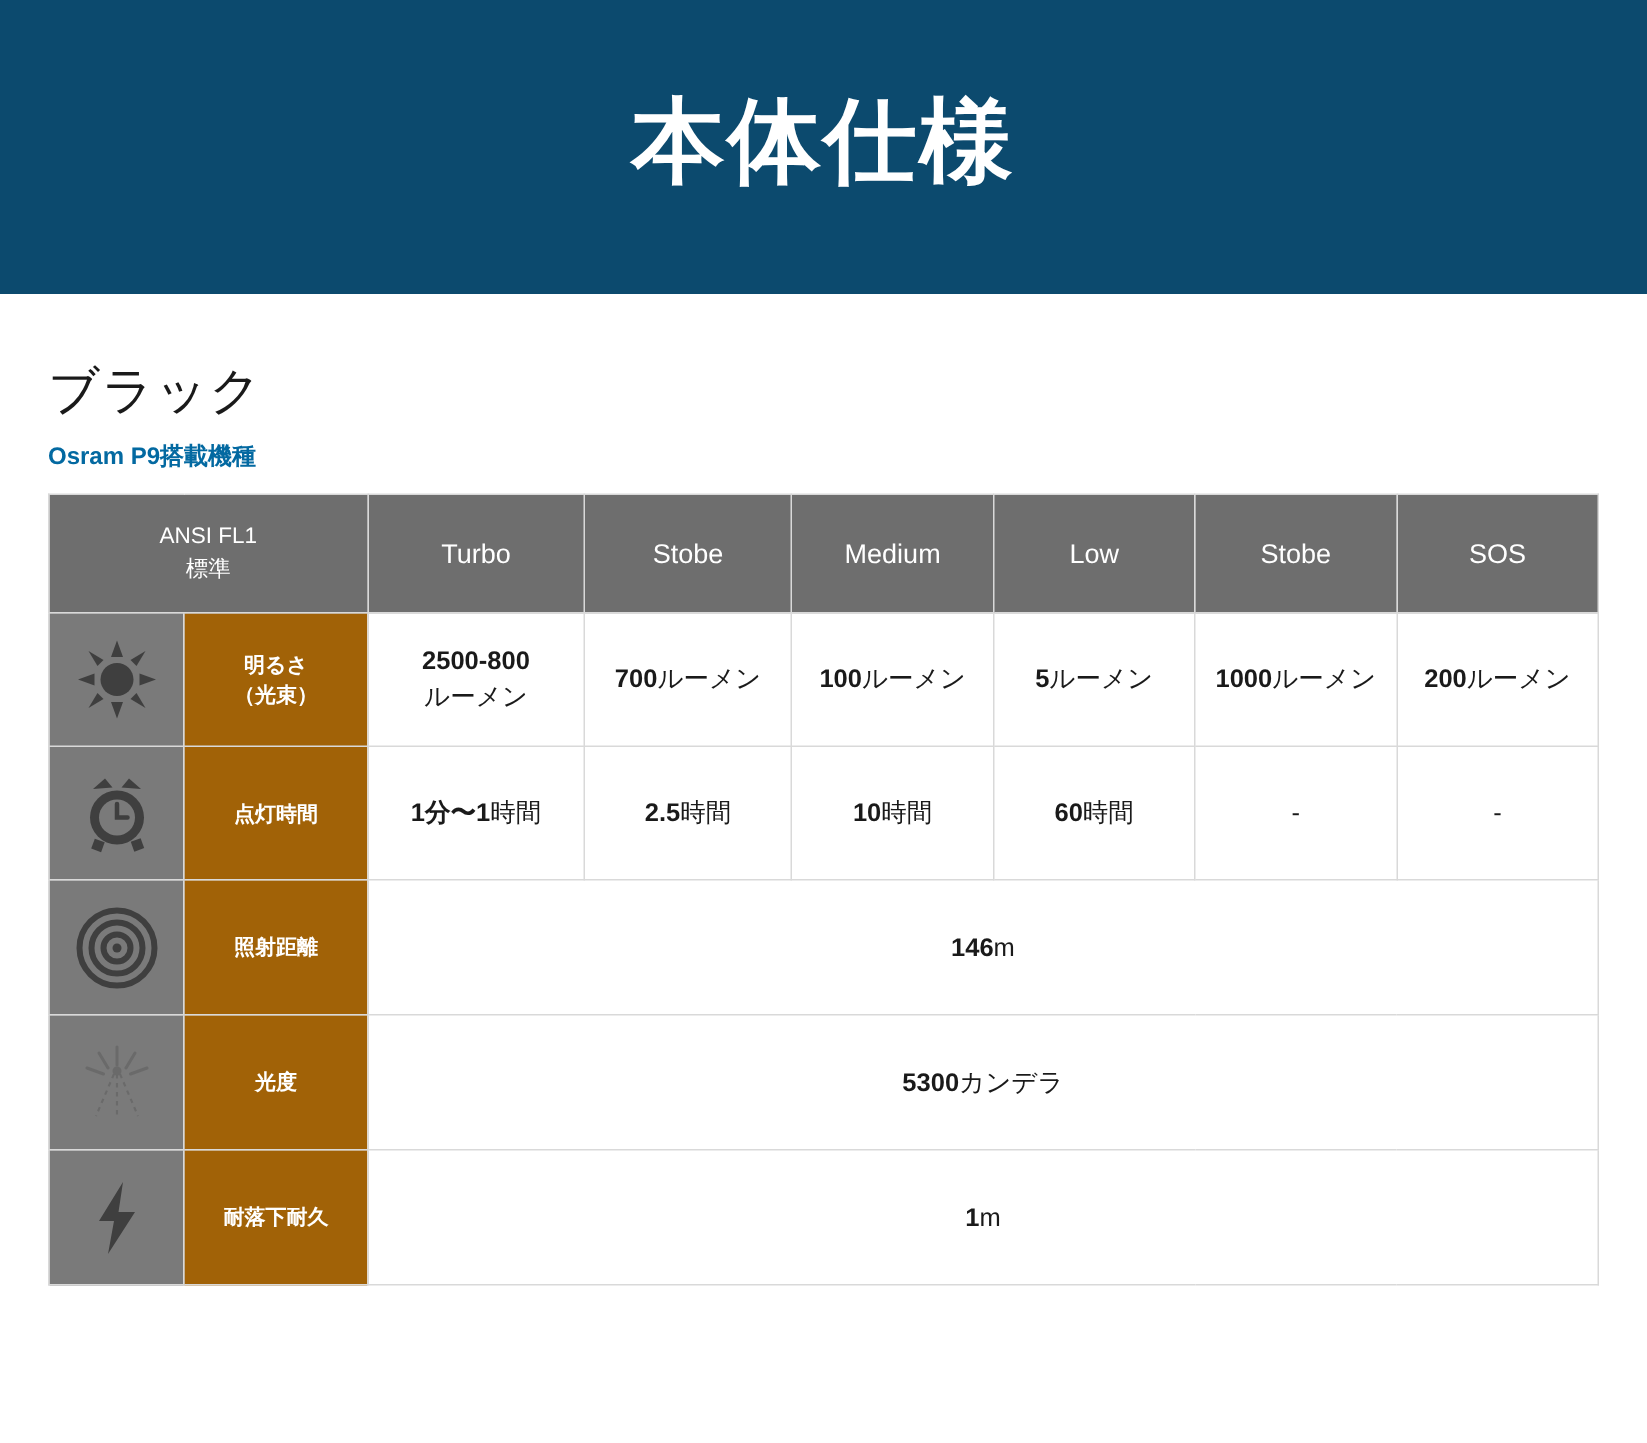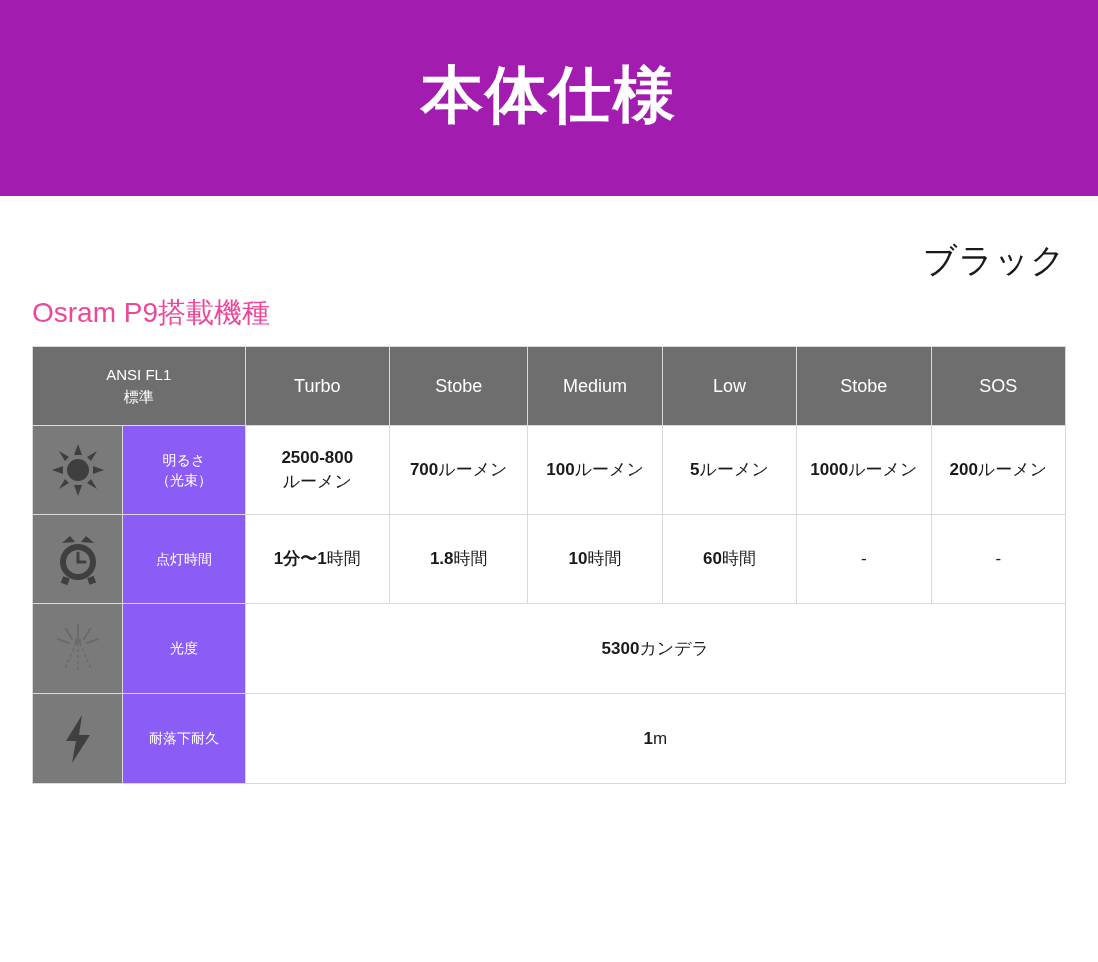--- a/index.html
+++ b/index.html
@@ -12,21 +12,21 @@
     height: 962px;
     font-family: "Liberation Sans", "DejaVu Sans", sans-serif;
     color: #1a1a1a;
     overflow: hidden;
   }
 
   
   .banner {
     width: 1098px;
     height: 196px;
-    background: #a21caf;
+    background: #0c4a6e;
     display: flex;
     align-items: center;
     justify-content: center;
     box-sizing: border-box;
   }
   .banner-title {
     color: #ffffff;
     font-size: 62px;
     font-weight: 700;
     letter-spacing: 2px;
@@ -38,27 +38,26 @@
   .content {
     padding: 0 32px;
     box-sizing: border-box;
   }
   .color-name {
     font-size: 34px;
     font-weight: 400;
     margin: 42px 0 0 0;
     letter-spacing: 1px;
     color: #1a1a1a;
-    text-align: right;
   }
   .model-name {
-    font-size: 28px;
-    font-weight: 400;
+    font-size: 16px;
+    font-weight: 700;
     margin: 10px 0 14px 0;
-    color: #ec4899;
+    color: #0369a1;
   }
 
   
   table.spec {
     border-collapse: collapse;
     width: 1034px;
     table-layout: fixed;
   }
   table.spec td, table.spec th {
     border: 1px solid #d9d9d9;
@@ -80,23 +79,23 @@
   }
   
   .icon-cell {
     background: #7a7a7a;
     width: 90px;
     height: 88px;
   }
   .icon-cell svg { display: block; margin: 0 auto; }
   
   .label-cell {
-    background: #8b5cf6;
+    background: #a16207;
     color: #ffffff;
-    font-weight: 400;
+    font-weight: 700;
     font-size: 14px;
     line-height: 1.45;
     width: 122px;
   }
   
   .val {
     background: #ffffff;
     font-size: 17px;
     color: #1a1a1a;
     line-height: 1.4;
@@ -205,32 +204,48 @@
           <rect x="38" y="46" width="7" height="7" transform="rotate(-20 41 49)" fill="#3f3f3f"></rect>
         </svg>
       </td>
       <td class="label-cell">
         <div>点灯時間</div>
       </td>
       <td class="val nowrap">
         <span class="big">1分〜1</span><span class="unit">時間</span>
       </td>
       <td class="val nowrap">
-        <span class="big">1.8</span><span class="unit">時間</span>
+        <span class="big">2.5</span><span class="unit">時間</span>
       </td>
       <td class="val nowrap">
         <span class="big">10</span><span class="unit">時間</span>
       </td>
       <td class="val nowrap">
         <span class="big">60</span><span class="unit">時間</span>
       </td>
       <td class="val">-</td>
       <td class="val">-</td>
     </tr>
 
+    <tr class="row-xtall">
+      <td class="icon-cell">
+        <svg width="56" height="56" viewBox="0 0 56 56" aria-hidden="true">
+          <circle cx="28" cy="28" r="25" fill="none" stroke="#3f3f3f" stroke-width="4"></circle>
+          <circle cx="28" cy="28" r="17" fill="none" stroke="#3f3f3f" stroke-width="4"></circle>
+          <circle cx="28" cy="28" r="9" fill="none" stroke="#3f3f3f" stroke-width="4"></circle>
+          <circle cx="28" cy="28" r="3" fill="#3f3f3f"></circle>
+        </svg>
+      </td>
+      <td class="label-cell">
+        <div>照射距離</div>
+      </td>
+      <td class="val merged" colspan="6">
+        <span class="big">146</span><span class="unit">m</span>
+      </td>
+    </tr>
 
     <tr class="row-xtall">
       <td class="icon-cell">
         <svg width="56" height="56" viewBox="0 0 56 56" aria-hidden="true">
           <g stroke="#6a6a6a" stroke-width="2" stroke-linecap="round">
             <line x1="28" y1="4" x2="28" y2="16"></line>
             <line x1="16" y1="8" x2="22" y2="18"></line>
             <line x1="40" y1="8" x2="34" y2="18"></line>
             <line x1="8" y1="18" x2="19" y2="22"></line>
             <line x1="48" y1="18" x2="37" y2="22"></line>

